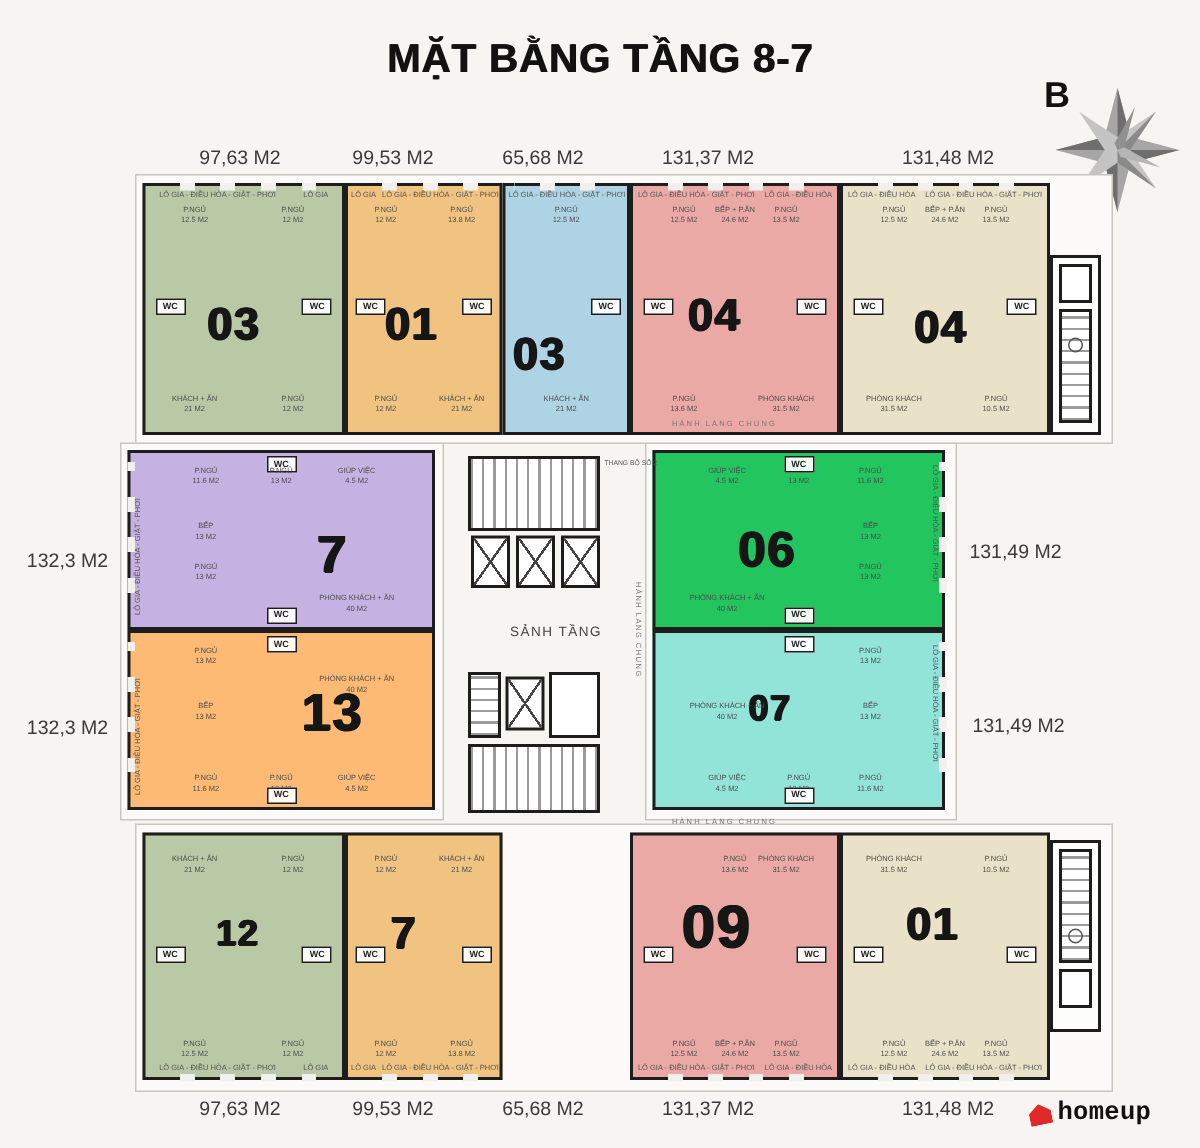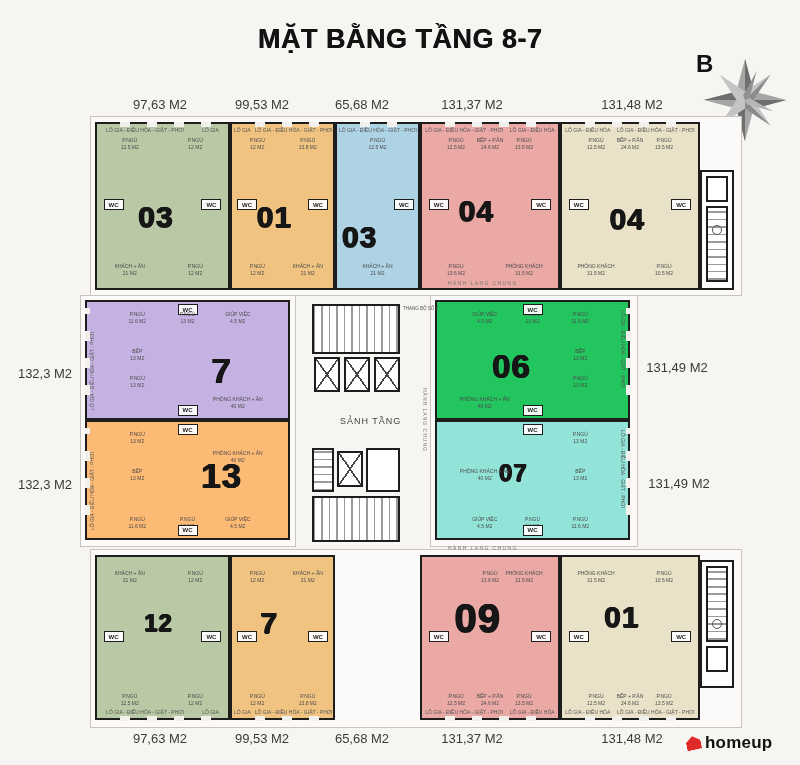--- a/index.html
+++ b/index.html
@@ -72,21 +72,21 @@
   .service{border:2px solid #1d1d1d;box-sizing:border-box;background:#fff;position:relative;}
   .service::after{content:"";position:absolute;left:50%;top:50%;width:8px;height:8px;
     border:1.5px solid #555;border-radius:50%;transform:translate(-50%,-50%);}
   .lobby-label{position:absolute;font-size:9px;letter-spacing:1px;color:#444;white-space:nowrap;}
   .stair-note{position:absolute;font-size:4.5px;color:#555;width:44px;line-height:1.3;}
   .annex{position:absolute;border:2px solid #1d1d1d;box-sizing:border-box;background:#fdfdfc;}
   .annex .stairs,.annex .service{position:static;display:block;margin:4px auto 0;}
   
   .compass{position:absolute;left:688px;top:48px;width:100px;height:100px;}
   .compass-b{position:absolute;left:8px;top:2px;font-size:24px;font-weight:800;color:#111;}
-  .logo{position:absolute;left:686px;top:733px;display:flex;align-items:center;gap:4px;}
+  .logo{position:absolute;left:686px;top:733px;display:flex;align-items:center;gap:4px;font-family:Liberation Mono, monospace;}
   .house-icon{width:15px;height:14px;background:#e02a2a;transform:rotate(-12deg);
     clip-path:polygon(50% 0,100% 40%,100% 100%,0 100%,0 40%);}
   .logo-text{font-size:17px;font-weight:800;color:#111;letter-spacing:.2px;}
 </style>
 </head>
 <body>
 
 <div class="page-title">MẶT BẰNG TẦNG 8-7</div>
 
 <div class="compass">

